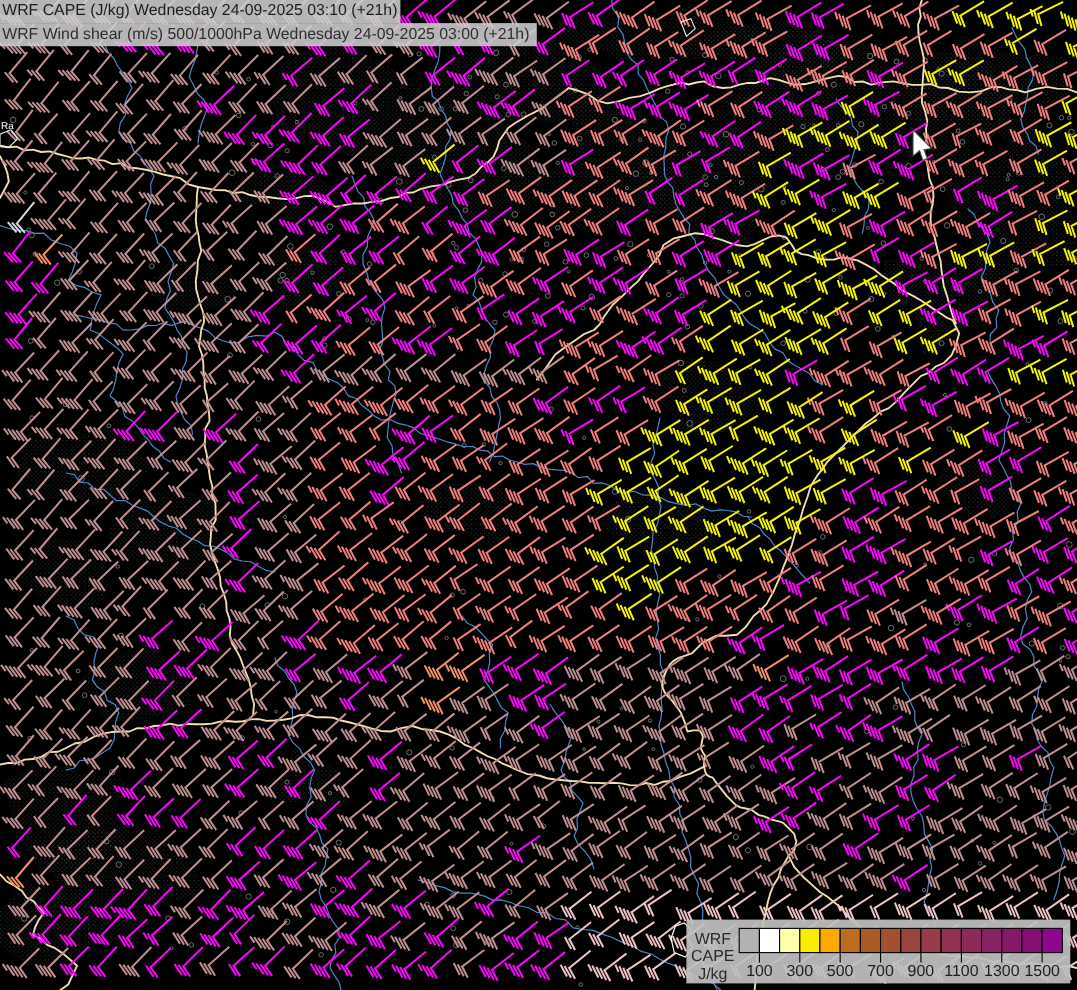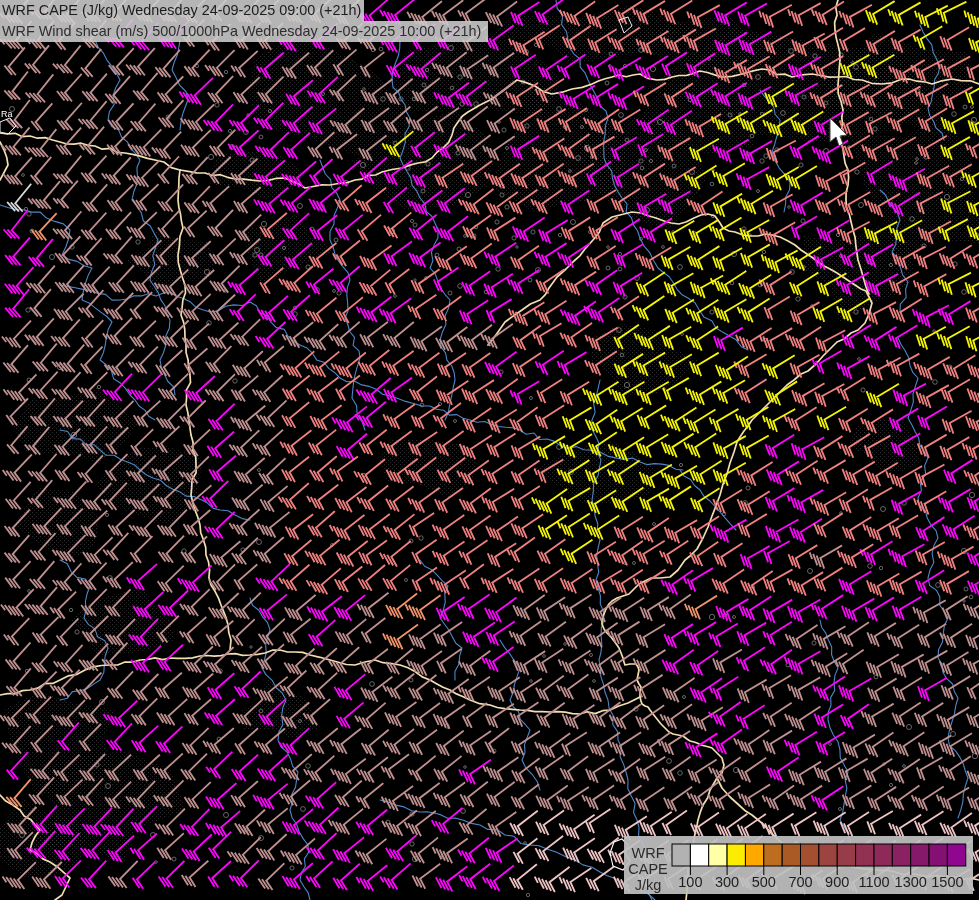--- a/index.html
+++ b/index.html
@@ -435,14 +435,14 @@
       <line x1="874.0" y1="866" x2="874.0" y2="875" stroke="#000" stroke-width="1"></line>
       <text x="874.0" y="887" text-anchor="middle" font-size="14.5" fill="#1e1e1e">1100</text>
       <line x1="910.7" y1="866" x2="910.7" y2="875" stroke="#000" stroke-width="1"></line>
       <text x="910.7" y="887" text-anchor="middle" font-size="14.5" fill="#1e1e1e">1300</text>
       <line x1="947.4" y1="866" x2="947.4" y2="875" stroke="#000" stroke-width="1"></line>
       <text x="947.4" y="887" text-anchor="middle" font-size="14.5" fill="#1e1e1e">1500</text>
 <text x="648" y="858" text-anchor="middle" font-size="14.5" fill="#2a2a2a">WRF</text>
 <text x="648" y="874" text-anchor="middle" font-size="14.5" fill="#2a2a2a">CAPE</text>
 <text x="648" y="890" text-anchor="middle" font-size="14.5" fill="#2a2a2a">J/kg</text>
 </svg>
-<div class="bar" style="top:0;width:362px;height:21px;">WRF CAPE (J/kg) Wednesday 24-09-2025 09:00 (+21h)</div>
-<div class="bar" style="top:21px;width:486px;height:21px;color:#2e2e2e;">WRF Wind shear (m/s) 500/1000hPa Wednesday 24-09-2025 10:00 (+21h)</div>
+<div class="bar" style="top:0;width:362px;height:21px;">WRF CAPE (J/kg) Wednesday 24-09-2025 03:10 (+21h)</div>
+<div class="bar" style="top:21px;width:486px;height:21px;color:#2e2e2e;">WRF Wind shear (m/s) 500/1000hPa Wednesday 24-09-2025 03:00 (+21h)</div>
 </div>
 </body></html>

